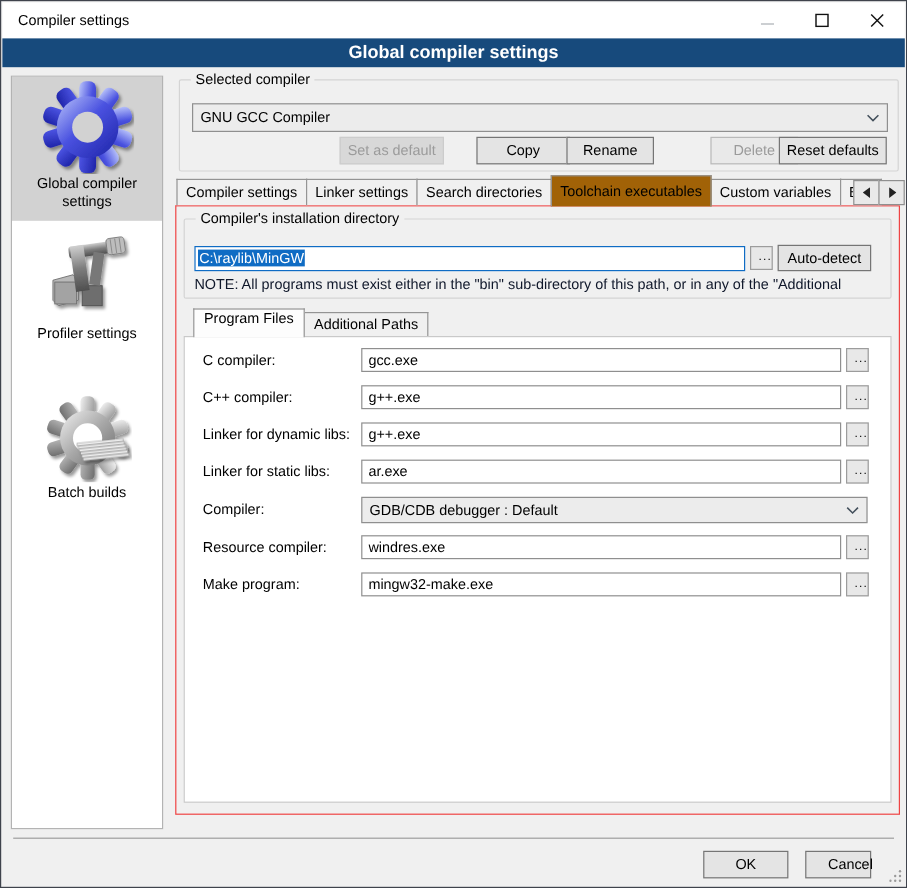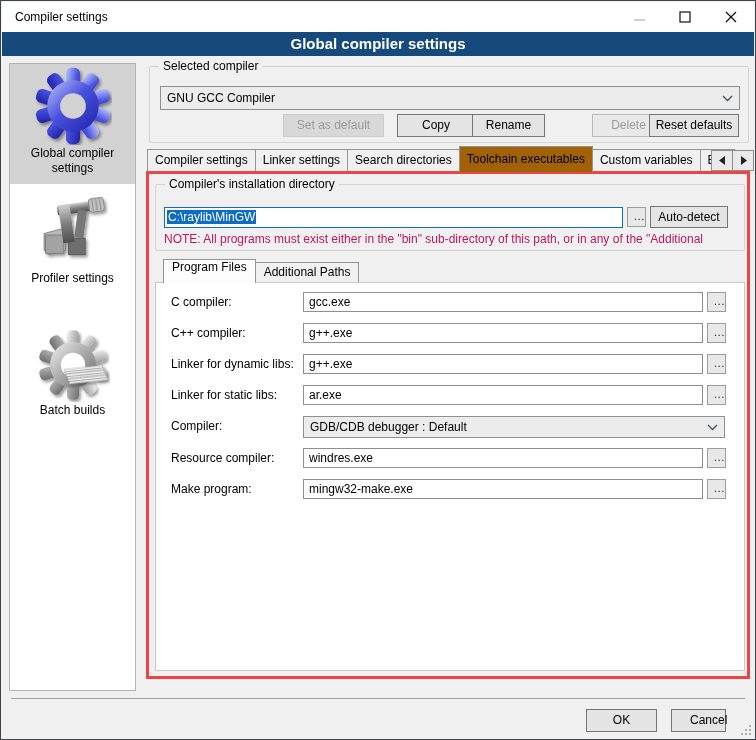--- a/index.html
+++ b/index.html
@@ -44,27 +44,27 @@
     font-size:10px;line-height:16px;text-align:center;letter-spacing:1px;}
   
   .tabstrip{position:absolute;left:146px;top:145px;height:26px;display:flex;align-items:flex-end;z-index:3;}
   .tab{height:22px;margin-bottom:1px;padding:3px 7px 0;background:#f0f0f0;border:1px solid #949494;
     border-bottom:none;margin-right:-1px;white-space:nowrap;cursor:default;}
   .tab.active{height:26px;margin-bottom:0;padding-top:5px;background:#a16207;position:relative;z-index:2;}
   .tab.clipped{width:35px;overflow:hidden;padding-right:0;}
   .tab-scroll{position:absolute;top:149px;width:22px;height:21px;background:#e9e9e9;border:1px solid #8f8f8f;
     display:flex;align-items:center;justify-content:center;z-index:4;}
   .ts-left{left:710px;} .ts-right{left:731px;}
-  .tabpanel{position:absolute;left:145px;top:170px;width:604px;height:508px;background:#f0f0f0;border:3px solid #ef4444;}
+  .tabpanel{position:absolute;left:145px;top:170px;width:604px;height:508px;background:#f0f0f0;border:1px solid #ef4444;}
   
   .gb2{left:6px;top:10px;width:590px;height:67px;}
   .fakefield{position:absolute;left:8px;top:22px;width:459px;height:21px;background:#fff;
     border:1px solid #0f6cc4;padding:2px 2px;overflow:hidden;white-space:nowrap;}
   .fakefield .sel{background:#0f6cc4;color:#fff;padding:0 1px;}
-  .note{position:absolute;left:8px;top:47px;right:1px;color:#be185d;white-space:nowrap;overflow:hidden;line-height:15px;}
+  .note{position:absolute;left:8px;top:47px;right:1px;color:#0f172a;white-space:nowrap;overflow:hidden;line-height:15px;}
   
   .subtabstrip{position:absolute;left:14px;top:85px;height:24px;display:flex;align-items:flex-end;z-index:3;}
   .subtab{height:20px;margin-bottom:1px;padding:2px 8px 0;background:#f0f0f0;border:1px solid #949494;
     border-bottom:none;margin-right:-1px;white-space:nowrap;}
   .subtab.active{height:24px;margin-bottom:0;padding-top:0;background:#fdfdfd;position:relative;z-index:2;}
   .page{position:absolute;left:6px;top:108px;width:590px;height:389px;background:#fff;border:1px solid #c9c9c9;}
   .frow-label{position:absolute;left:15px;line-height:20px;}
   
   .footer-sep{position:absolute;left:10px;right:10px;top:697px;border-top:1px solid #9e9e9e;}
   .grip{position:absolute;right:3px;bottom:3px;}
@@ -182,21 +182,21 @@
   </div>
 
   <div class="groupbox" style="left:148px;top:65px;width:600px;height:77px;">
     <span class="gb-label">Selected compiler</span>
     <div class="combo" style="left:10px;top:19px;width:580px;">
       <span class="combo-text">GNU GCC Compiler</span>
       <svg width="11" height="7">
           <polyline points="1,1 5.5,5.5 10,1" fill="none" stroke="#44505c" stroke-width="1.3"></polyline>
         </svg>
     </div>
-    <button class="btn dis-flat" style="left:133px;top:47px;width:101px;">Set as default</button>
+    <button class="btn dis-flat" style="left:133px;top:47px;width:87px;">Set as default</button>
     <button class="btn" style="left:247px;top:47px;width:78px;">Copy</button>
     <button class="btn" style="left:322px;top:47px;width:73px;">Rename</button>
     <button class="btn dis" style="left:397px;top:47px;width:73px;margin-left:45px;">Delete</button>
     <button class="btn" style="left:499px;top:47px;width:90px;">Reset defaults</button>
   </div>
 
   <div class="tabstrip">
     <div class="tab">Compiler settings</div>
     <div class="tab">Linker settings</div>
     <div class="tab">Search directories</div>

